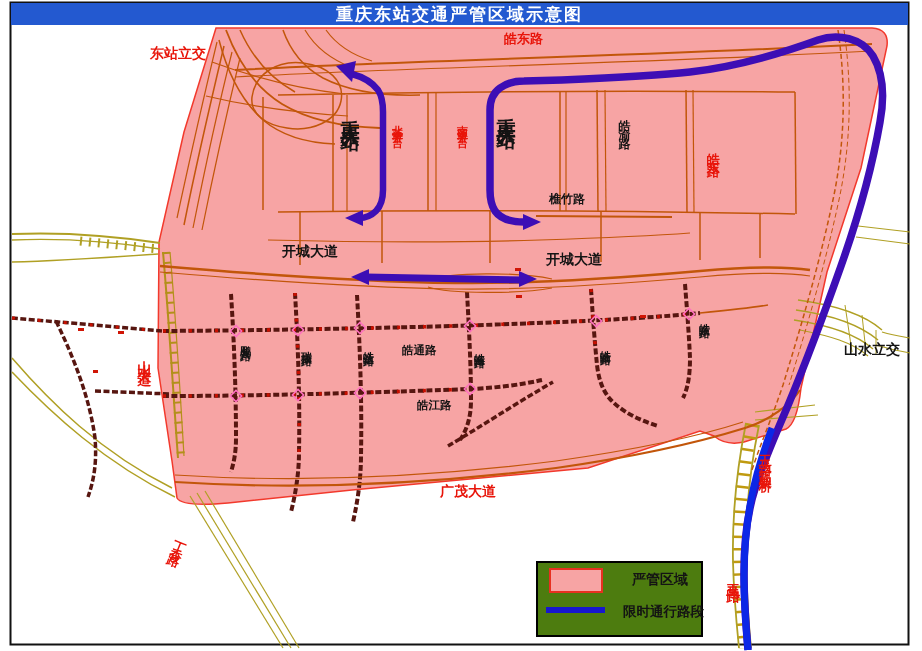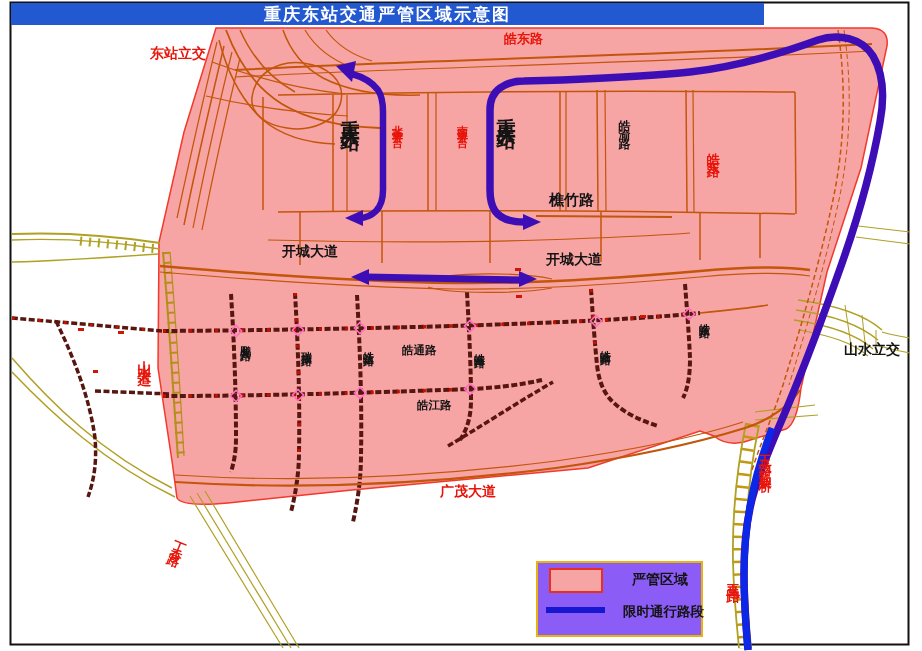--- a/index.html
+++ b/index.html
@@ -1,27 +1,27 @@
 <!DOCTYPE html>
 <html><head>
 <meta charset="utf-8">
 <style>
   html,body{margin:0;padding:0;background:#fff;}
   .stage{position:relative;width:922px;height:651px;background:#fff;overflow:hidden;
          font-family:"DejaVu Sans","Liberation Sans",sans-serif;}
   .map-svg{position:absolute;left:0;top:0;z-index:1;}
-  .titlebar{position:absolute;left:11px;top:3px;width:753px;height:22px;background:#2359D0;
+  .titlebar{position:absolute;left:11px;top:3px;width:897px;height:22px;background:#2359D0;
             z-index:4;display:flex;align-items:center;justify-content:center;text-align:right;}
   .titlebar .ttl{color:#fff;font-size:17px;font-weight:bold;letter-spacing:2px;white-space:nowrap;}
   .lbl{position:absolute;font-weight:bold;white-space:nowrap;z-index:3;line-height:1.05;}
   .v{writing-mode:vertical-rl;text-orientation:upright;}
   .red{color:#E8150A;}
   .blk{color:#141414;}
-  .legend{position:absolute;left:536px;top:561px;width:167px;height:76px;background:#8b5cf6;
-          border:2px solid #eab308;z-index:3;box-sizing:border-box;}
+  .legend{position:absolute;left:536px;top:561px;width:167px;height:76px;background:#4d7c0f;
+          border:2px solid #000000;z-index:3;box-sizing:border-box;}
   .legend-swatch-zone{position:absolute;left:11px;top:5px;width:54px;height:25px;
           background:#F7A4A4;border:2px solid #E83020;box-sizing:border-box;}
   .legend-swatch-route{position:absolute;left:8px;top:44px;width:59px;height:6px;background:#1717CF;}
   .legend-zone-label{position:absolute;left:94px;top:8px;font-size:14px;font-weight:bold;color:#141414;white-space:nowrap;}
   .legend-route-label{position:absolute;left:85px;top:40px;font-size:13.5px;font-weight:bold;color:#141414;white-space:nowrap;}
 </style>
 </head>
 <body>
 
 <div class="stage">
@@ -195,21 +195,21 @@
   <span class="ttl">重庆东站交通严管区域示意图</span>
 </div>
 
 <div class="lbl red" style="left:150px;top:46px;font-size:14px;">东站立交</div>
 <div class="lbl red" style="left:504px;top:32px;font-size:13px;">皓东路</div>
 <div class="lbl blk v" style="left:340px;top:104px;font-size:19px;letter-spacing:4px;">重庆东站</div>
 <div class="lbl red v" style="left:391px;top:116px;font-size:11px;letter-spacing:3px;">北落客平台</div>
 <div class="lbl red v" style="left:456px;top:116px;font-size:11px;letter-spacing:3px;">南落客平台</div>
 <div class="lbl blk v" style="left:496px;top:102px;font-size:19px;letter-spacing:4px;">重庆东站</div>
 <div class="lbl blk v" style="left:618px;top:110px;font-size:12px;letter-spacing:9px;">皓渝路</div>
-<div class="lbl blk" style="left:549px;top:193px;font-size:15px;">樵竹路</div>
+<div class="lbl blk" style="left:549px;top:193px;font-size:12px;">樵竹路</div>
 <div class="lbl red v" style="left:706px;top:143px;font-size:13px;letter-spacing:6px;">皓东路</div>
 <div class="lbl blk" style="left:282px;top:244px;font-size:14px;">开城大道</div>
 <div class="lbl blk" style="left:546px;top:252px;font-size:14px;">开城大道</div>
 <div class="lbl blk" style="left:844px;top:342px;font-size:14px;">山水立交</div>
 <div class="lbl red v" style="left:137px;top:350px;font-size:14px;letter-spacing:4px;">山水大道</div>
 <div class="lbl blk v" style="left:239px;top:337px;font-size:11px;letter-spacing:2px;">鹏兴路</div>
 <div class="lbl blk v" style="left:300px;top:342px;font-size:11px;letter-spacing:2px;">瑞康路</div>
 <div class="lbl blk v" style="left:362px;top:342px;font-size:11px;letter-spacing:2px;">皓达路</div>
 <div class="lbl blk" style="left:402px;top:345px;font-size:11.5px;font-family:Liberation Mono, monospace;">皓通路</div>
 <div class="lbl blk v" style="left:473px;top:344px;font-size:11px;letter-spacing:2px;">皓海路</div>

